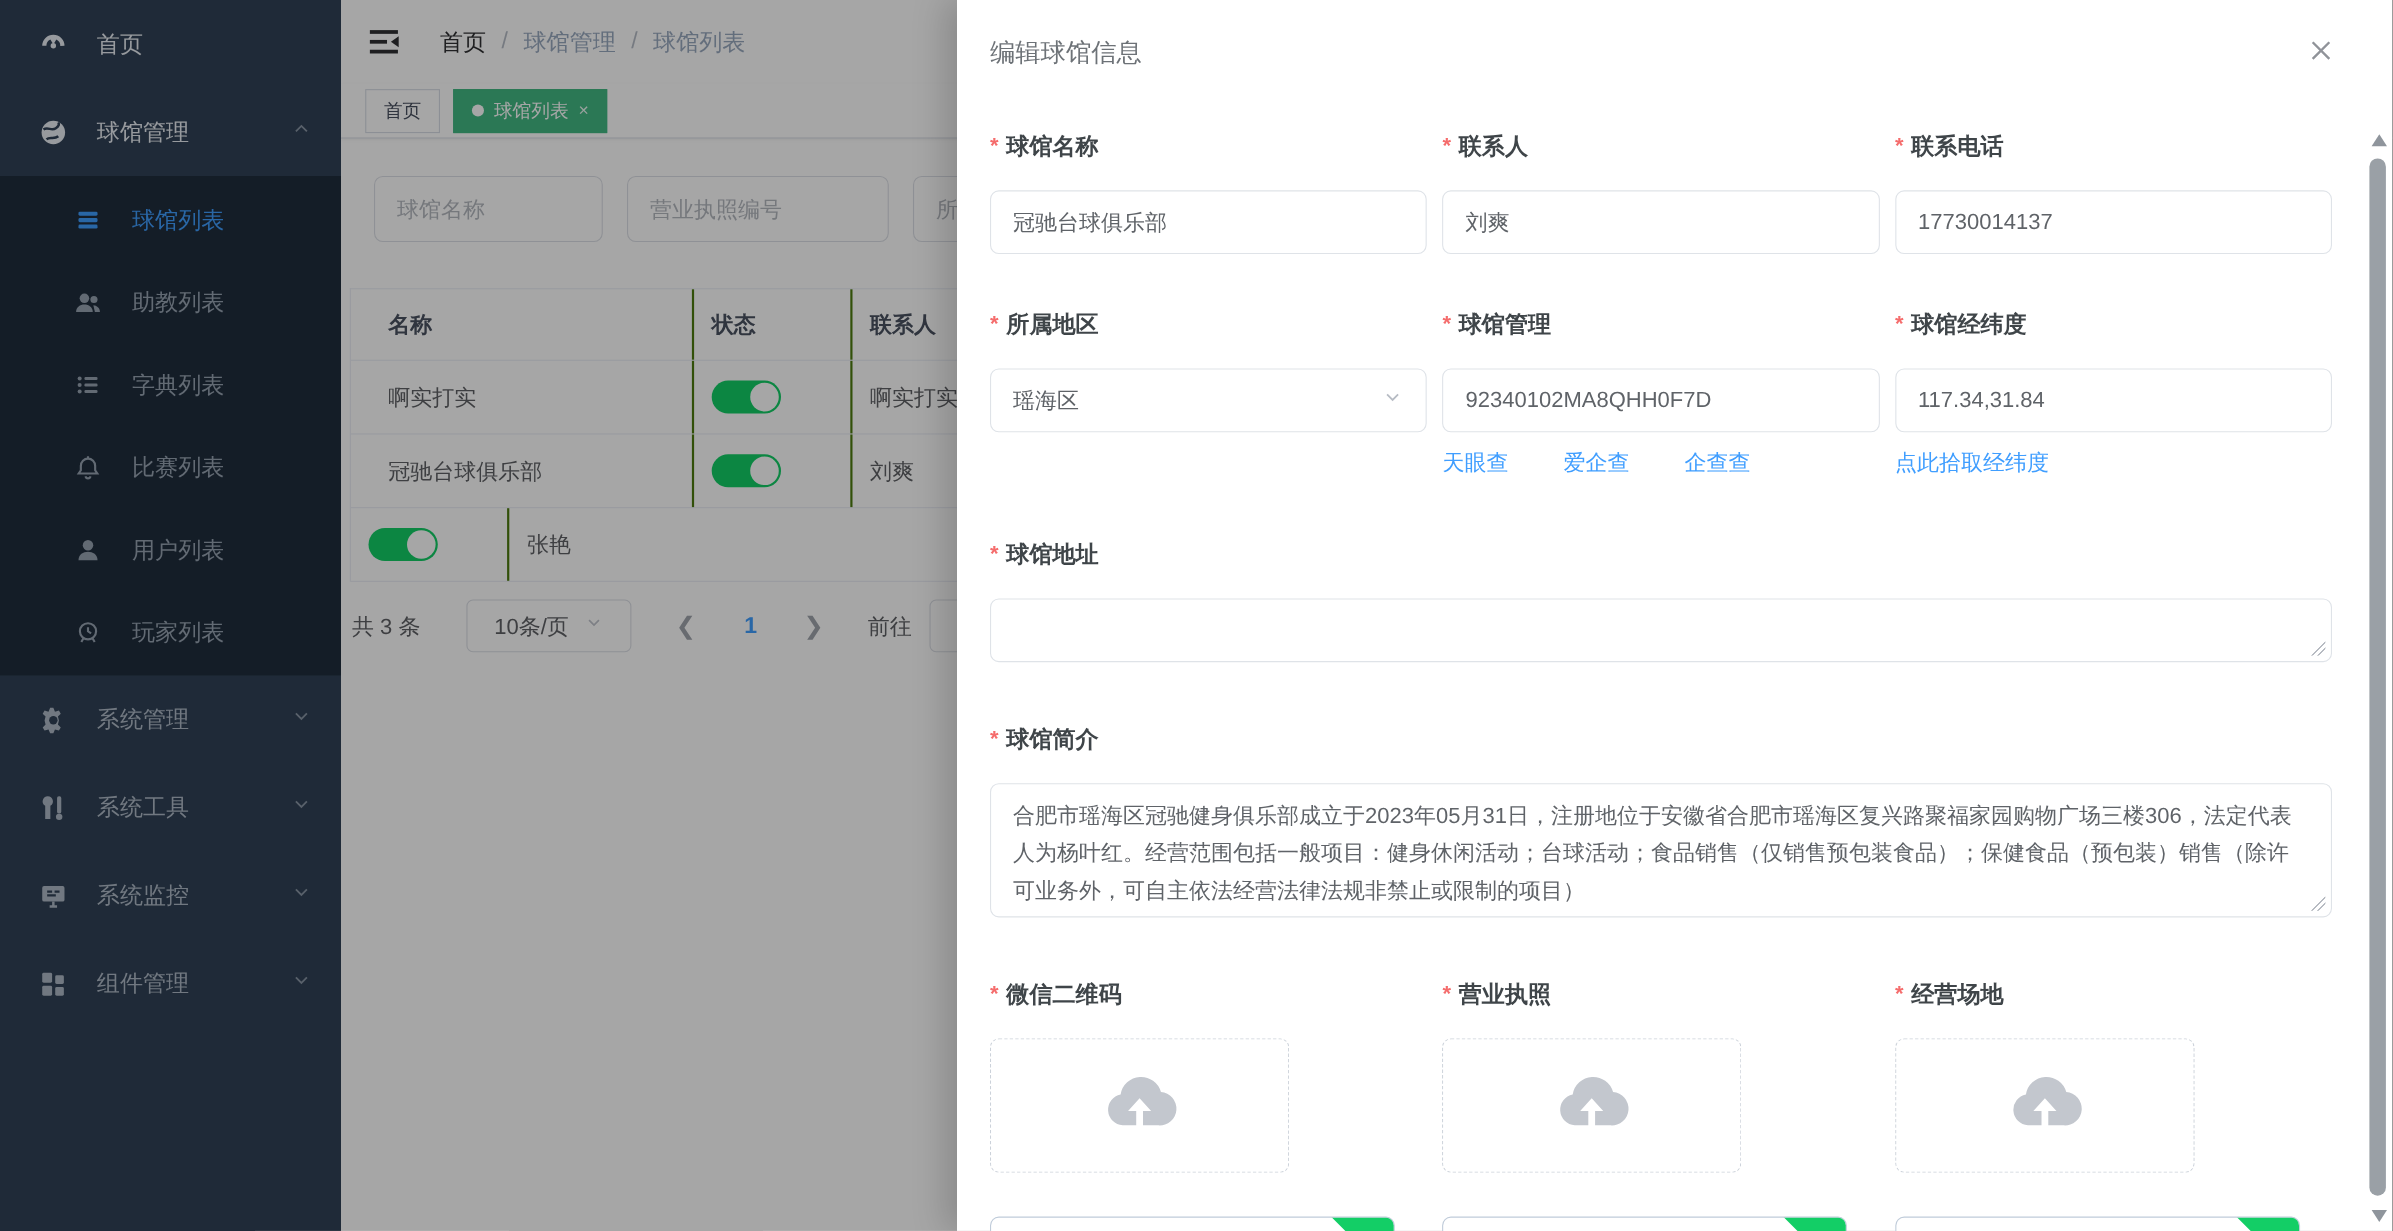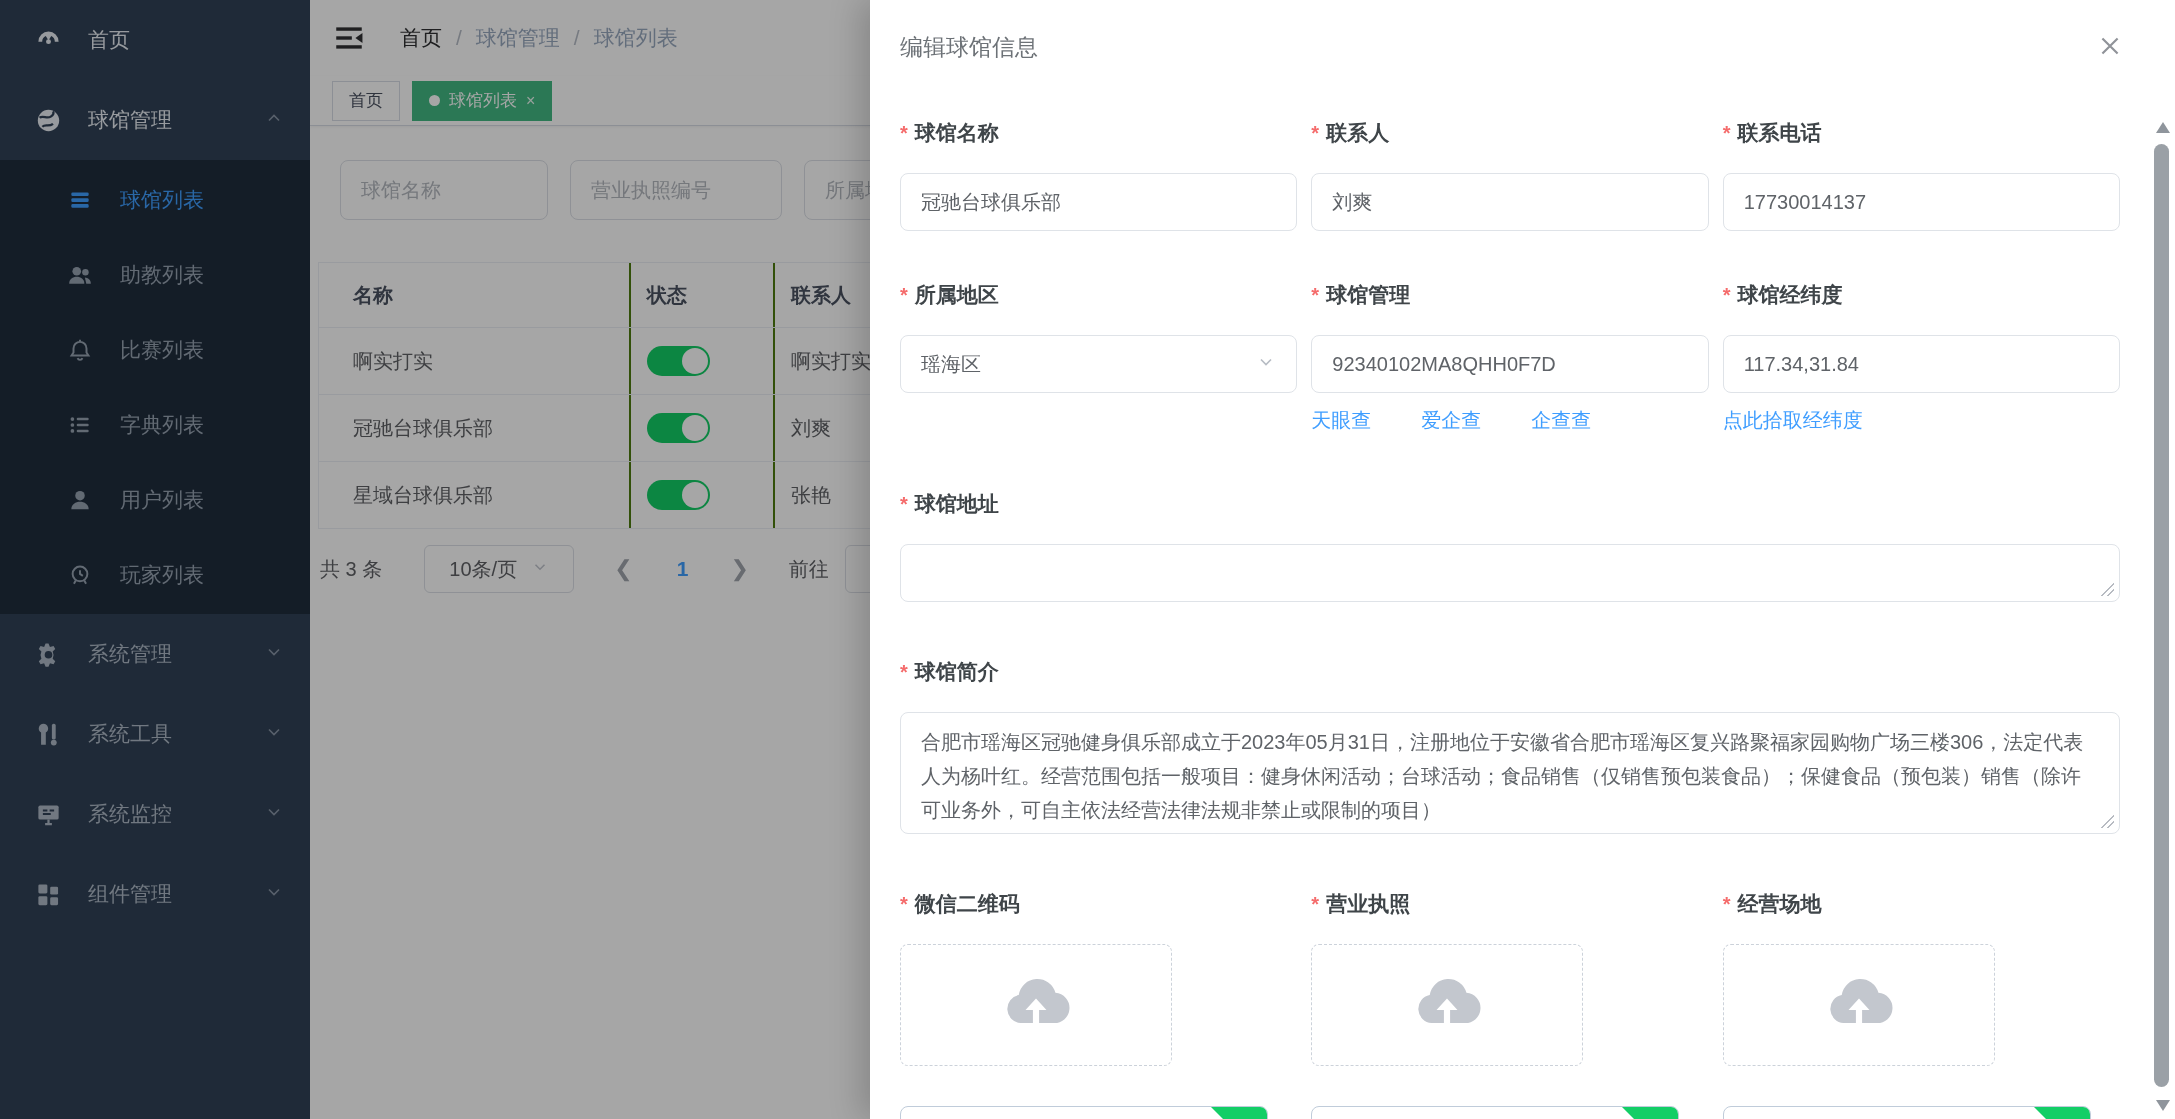--- a/index.html
+++ b/index.html
@@ -35,21 +35,21 @@
   .tag{height:38px;display:flex;align-items:center;padding:0 16px;border:1px solid #d8dce5;
        background:#fff;color:#495060;font-size:17px;gap:9px;cursor:pointer;}
   .tag.active{background:#42b983;border-color:#42b983;color:#fff;}
   .tag-dot{width:11px;height:11px;border-radius:50%;background:#fff;}
   .tag-close{font-size:16px;line-height:1;opacity:.9;}
 
   .content{padding:34px 0 0 0;}
   .search-row{display:flex;gap:22px;margin-left:30px;}
   .f-input{height:60px;border:1px solid #dcdfe6;border-radius:8px;display:flex;align-items:center;
            padding:0 20px;color:#b4b8bf;font-size:20px;background:#fff;box-sizing:border-box;}
-  .f-name{width:208px;} .f-license{width:212px;} .f-region{width:260px;}
+  .f-name{width:208px;} .f-license{width:238px;} .f-region{width:260px;}
 
   .table{margin:42px 0 0 8px;width:1330px;border:1px solid #ebeef5;border-bottom:none;}
   .tr{display:flex;border-bottom:1px solid #ebeef5;}
   .td{box-sizing:border-box;border-right:2px solid #4d7c0f;display:flex;align-items:center;
       font-size:20px;color:#606266;}
   .c1{width:312px;padding-left:34px;}
   .c2{width:144px;padding-left:16px;}
   .c3{flex:1;padding-left:16px;border-right:none;}
   .th .td{font-weight:bold;color:#4a5261;height:64px;}
   .tb .td{height:66px;}
@@ -163,46 +163,46 @@
       <div class="sub-item">
         <span class="mi">
           <svg viewBox="0 0 24 24">
               <circle cx="9" cy="8.5" r="4" fill="currentColor"></circle>
               <path d="M2 20c0-4.2 3.4-6.3 7-6.3s7 2.1 7 6.3z" fill="currentColor"></path>
               <circle cx="17" cy="9.5" r="3" fill="currentColor"></circle>
               <path d="M16.5 14.3c2.8.3 5.5 2 5.5 5.7h-4.2" fill="currentColor"></path>
             </svg>
         </span>
         <span>助教列表</span>
-      </div>
-      <div class="sub-item">
-        <span class="mi">
-          <svg viewBox="0 0 24 24">
-              <path d="M12 4.5a6 6 0 0 1 6 6v3.8l1.8 2.7H4.2L6 14.3v-3.8a6 6 0 0 1 6-6z" fill="none" stroke="currentColor" stroke-width="1.8"></path>
-              <path d="M12 2.5v2M9.8 19.5a2.3 2.3 0 0 0 4.4 0" fill="none" stroke="currentColor" stroke-width="1.8"></path>
-            </svg>
-        </span>
-        <span>比赛列表</span>
       </div>
       <div class="sub-item">
         <span class="mi">
           <svg viewBox="0 0 24 24">
               <circle cx="5" cy="6.5" r="1.7" fill="currentColor"></circle>
               <circle cx="5" cy="12" r="1.7" fill="currentColor"></circle>
               <circle cx="5" cy="17.5" r="1.7" fill="currentColor"></circle>
               <rect x="9" y="5.3" width="11" height="2.4" rx="1" fill="currentColor"></rect>
               <rect x="9" y="10.8" width="11" height="2.4" rx="1" fill="currentColor"></rect>
               <rect x="9" y="16.3" width="11" height="2.4" rx="1" fill="currentColor"></rect>
             </svg>
         </span>
         <span>字典列表</span>
       </div>
       <div class="sub-item">
         <span class="mi">
           <svg viewBox="0 0 24 24">
+              <path d="M12 4.5a6 6 0 0 1 6 6v3.8l1.8 2.7H4.2L6 14.3v-3.8a6 6 0 0 1 6-6z" fill="none" stroke="currentColor" stroke-width="1.8"></path>
+              <path d="M12 2.5v2M9.8 19.5a2.3 2.3 0 0 0 4.4 0" fill="none" stroke="currentColor" stroke-width="1.8"></path>
+            </svg>
+        </span>
+        <span>比赛列表</span>
+      </div>
+      <div class="sub-item">
+        <span class="mi">
+          <svg viewBox="0 0 24 24">
               <circle cx="12" cy="8" r="4.4" fill="currentColor"></circle>
               <path d="M4 20.5c0-4.6 4-7 8-7s8 2.4 8 7z" fill="currentColor"></path>
             </svg>
         </span>
         <span>用户列表</span>
       </div>
       <div class="sub-item">
         <span class="mi">
           <svg viewBox="0 0 24 24">
               <circle cx="12" cy="11" r="6.8" fill="none" stroke="currentColor" stroke-width="1.8"></circle>
@@ -334,21 +334,20 @@
         <div class="tr tb">
           <div class="td c1">冠驰台球俱乐部</div>
           <div class="td c2">
             <div class="switch">
                 <span class="knob"></span>
               </div>
           </div>
           <div class="td c3">刘爽</div>
         </div>
         <div class="tr tb">
-          <div class="td c1">星域台球俱乐部</div>
           <div class="td c2">
             <div class="switch">
                 <span class="knob"></span>
               </div>
           </div>
           <div class="td c3">张艳</div>
         </div>
       </div>
 
       <div class="pagination">

